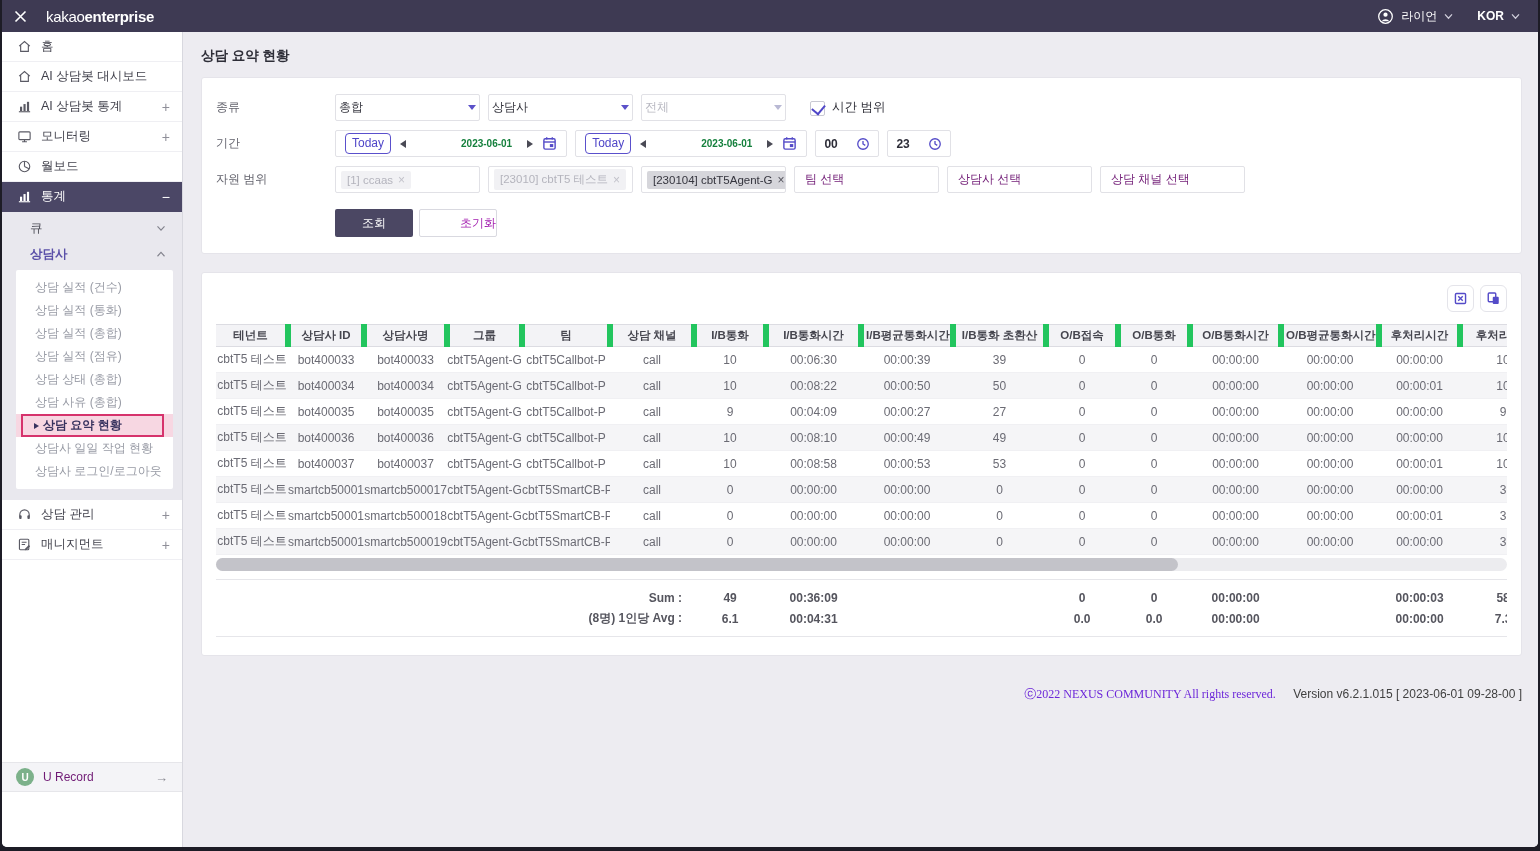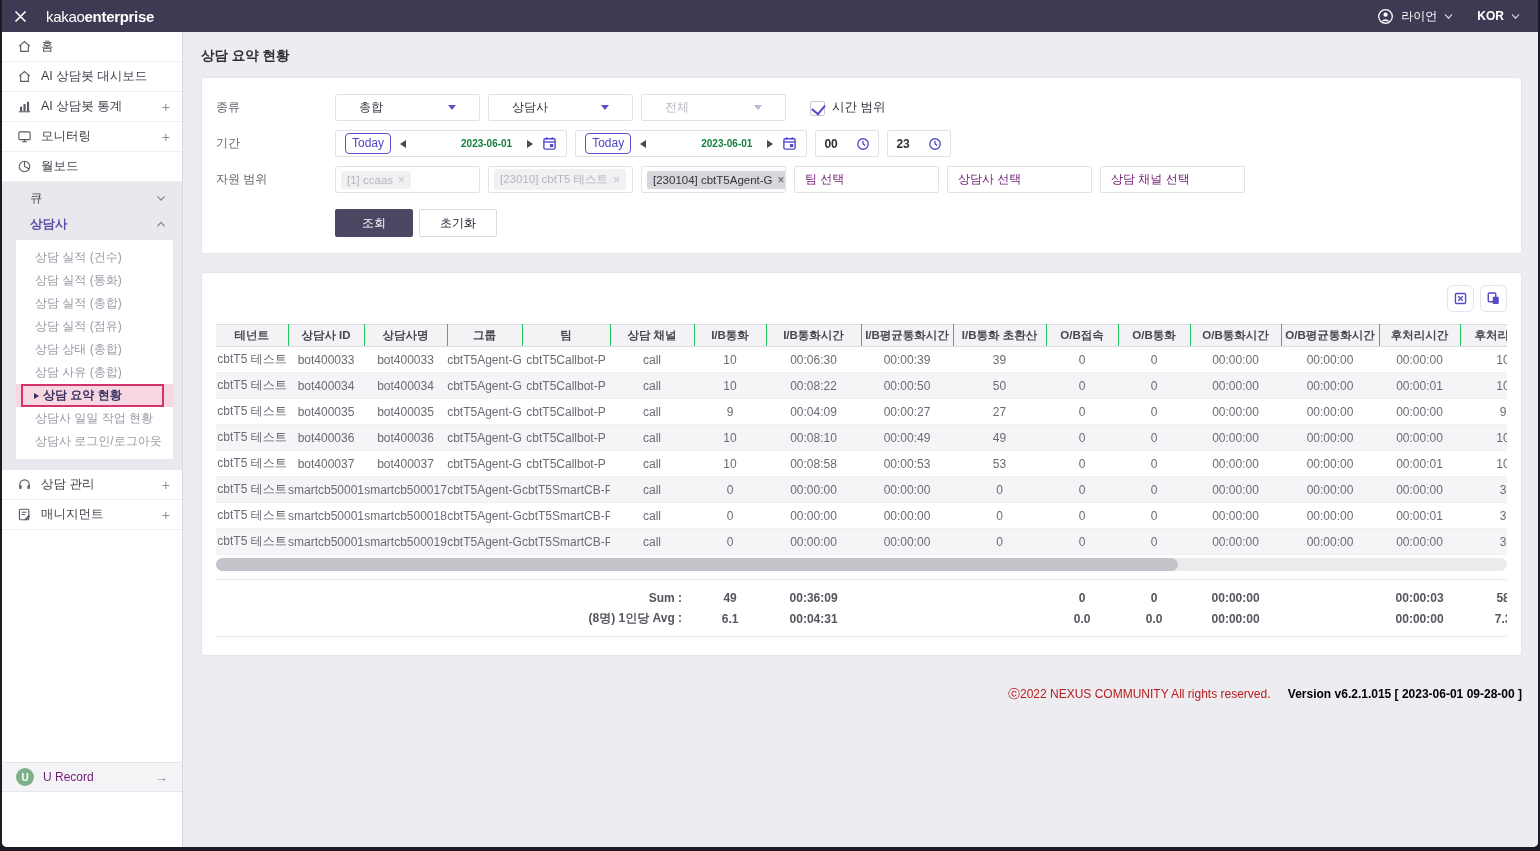--- a/index.html
+++ b/index.html
@@ -46,21 +46,21 @@
 
   
   .page-title { padding:15px 0 12px 18px; font-size:13.5px; font-weight:700; color:#2e2e38; }
   .card { background:#fff; border:1px solid #e5e4ea; border-radius:3px; margin:0 16px 0 18px; }
 
   
   .filter-card { padding:14px 14px 16px; }
   .frow { display:flex; align-items:center; margin-top:9px; }
   .frow:first-child { margin-top:2px; }
   .flabel { width:119px; flex:none; font-size:12px; color:#62626c; }
-  .fselect { width:145px; height:27px; border:1px solid #e1e1e6; border-radius:2px; background:#fff; display:flex; align-items:center; padding:0 23px; margin-right:8px; font-size:12px; color:#33333c; cursor:pointer; }
+  .fselect { width:145px; height:27px; border:1px solid #e1e1e6; border-radius:2px; background:#fff; display:flex; align-items:center; padding:0 3px; margin-right:8px; font-size:12px; color:#33333c; cursor:pointer; }
   .fselect .caret { margin-left:auto; border-left:4px solid transparent; border-right:4px solid transparent; border-top:5px solid #5b51c9; }
   .fselect.disabled { color:#b9b9c2; cursor:default; }
   .fselect.disabled .caret { border-top-color:#b9b9d4; }
   .checkwrap { display:flex; align-items:flex-end; gap:7px; margin-left:16px; cursor:pointer; }
   .checkbox { width:15px; height:15px; border:1px solid #c9c9d3; border-radius:2px; background:#fff; position:relative; }
   .checkbox::after { content:""; position:absolute; left:3px; top:0px; width:7px; height:10px; border:solid #4f46c8; border-width:0 2.2px 2.2px 0; transform:rotate(40deg); }
   .checklabel { font-size:12.5px; color:#2f2f38; }
 
   .dategroup { height:27px; border:1px solid #e1e1e6; border-radius:2px; display:flex; align-items:center; padding:0 9px; gap:9px; margin-right:8px; background:#fff; }
   .today-btn { border:1.5px solid #5a50cc; color:#4f46c8; border-radius:4px; font-size:12px; padding:2px 6px 3px; background:#fff; cursor:pointer; }
@@ -74,45 +74,45 @@
   .tag { display:inline-flex; align-items:center; gap:5px; padding:3px 6px; border-radius:2px; font-size:11.5px; white-space:nowrap; }
   .tag.muted { background:#f1f1f4; color:#b4b4bd; }
   .tag.muted .tag-x { color:#c2c2ca; }
   .tag.active { background:#d6d6db; color:#35353e; }
   .tag.active .tag-x { color:#55555e; }
   .tag-x { cursor:pointer; font-size:12px; line-height:1; }
   .placeholder-text { font-size:12px; color:#701a75; padding-left:5px; }
 
   .btnrow { margin-top:16px; padding-left:119px; display:flex; gap:6px; }
   .btn-primary { width:78px; height:28px; background:#4b4763; color:#fff; border:none; border-radius:2px; font-size:12px; cursor:pointer; font-family:inherit; }
-  .btn-secondary { width:78px; height:28px; background:#fff; color:#0f172a; border:1px solid #d9d9e0; border-radius:2px; font-size:12px; cursor:pointer; font-family:inherit; }
+  .btn-secondary { width:78px; height:28px; background:#fff; color:#a21caf; border:1px solid #d9d9e0; border-radius:2px; font-size:12px; cursor:pointer; font-family:inherit;text-align:right; }
 
   
   .table-card { margin-top:18px; padding:12px 14px 18px; }
   .toolbar { display:flex; justify-content:flex-end; gap:6px; margin-bottom:12px; }
   .icon-btn { width:27px; height:27px; border:1px solid #e4e4ea; border-radius:6px; background:#fff; display:flex; align-items:center; justify-content:center; color:#544bc8; cursor:pointer; }
 
   .table-viewport { overflow:hidden; width:100%; }
   table.grid { border-collapse:collapse; table-layout:fixed; width:1330px; }
-  table.grid th { height:22px; background:#f3f3f6; border-top:1px solid #dcdce2; border-bottom:1px solid #dcdce2; border-right:1px solid #22c55e; font-size:11.5px; font-weight:700; color:#46464f; text-align:center; padding:0 2px; overflow:hidden; white-space:nowrap; }
+  table.grid th { height:22px; background:#f3f3f6; border-top:1px solid #dcdce2; border-bottom:1px solid #dcdce2; border-right:6px solid #22c55e; font-size:11.5px; font-weight:700; color:#46464f; text-align:center; padding:0 2px; overflow:hidden; white-space:nowrap; }
   table.grid th:last-child { border-right:none; }
   table.grid td { height:26px; font-size:12px; color:#6b6b74; text-align:center; border-bottom:1px solid #f0f0f3; overflow:hidden; white-space:nowrap; }
   table.grid tr.alt td { background:#f5f5f7; }
 
   .hscroll { margin-top:3px; height:13px; border-radius:7px; background:#ececef; position:relative; }
   .hscroll .thumb { position:absolute; left:0; top:0; height:13px; width:74.5%; border-radius:7px; background:#c3c3c9; cursor:grab; }
 
   .summary-wrap { margin-top:8px; border-top:1px solid #e6e6ea; border-bottom:1px solid #e6e6ea; padding:7px 0; }
   table.sumgrid { border-collapse:collapse; table-layout:fixed; width:1330px; }
   table.sumgrid td { height:21px; font-size:12px; font-weight:700; color:#55555e; text-align:center; white-space:nowrap; overflow:hidden; }
   table.sumgrid td.sum-label { text-align:right; padding-right:12px; }
 
   .page-footer { margin:30px 16px 0 0; text-align:right; font-size:12px; }
-  .copyright { color:#b91c1c; }
-  .version { color:#000000; font-weight:700; margin-left:14px;text-align:right; }
+  .copyright { color:#6d28d9;font-family:Liberation Serif, serif; }
+  .version { color:#404040; font-weight:400; margin-left:14px;text-align:right; }
 
   svg { display:block; }
 </style>
 </head>
 <body>
 
 <div class="screen">
 <div class="app">
 
   <header class="topbar">
@@ -189,20 +189,32 @@
       </div>
       <div class="nav-item">
         <span class="nav-icon">
               <svg width="15" height="15" viewBox="0 0 16 16">
                 <circle cx="8" cy="8" r="5.6" fill="none" stroke="currentColor" stroke-width="1.2"></circle>
                 <path d="M8 8 V2.4 M8 8 L12.8 10.4" stroke="currentColor" stroke-width="1.2"></path>
               </svg>
             </span>
         <span class="nav-label">월보드</span>
       </div>
+      <div class="nav-item selected">
+        <span class="nav-icon">
+              <svg width="15" height="15" viewBox="0 0 16 16">
+                <path d="M2 13.6 H14" stroke="currentColor" stroke-width="1.2"></path>
+                <rect x="3.2" y="8.2" width="2.3" height="4.6" fill="currentColor"></rect>
+                <rect x="6.9" y="5.4" width="2.3" height="7.4" fill="currentColor"></rect>
+                <rect x="10.6" y="3" width="2.3" height="9.8" fill="currentColor"></rect>
+              </svg>
+            </span>
+        <span class="nav-label">통계</span>
+        <span class="nav-expand">−</span>
+      </div>
 
       <div class="submenu">
         <div class="submenu-group">
           <span>큐</span>
           <span class="chev">
                 <svg width="10" height="7" viewBox="0 0 10 8">
                   <path d="M1 1.5 L5 6 L9 1.5" fill="none" stroke="currentColor" stroke-width="1.3"></path>
                 </svg>
               </span>
         </div>

